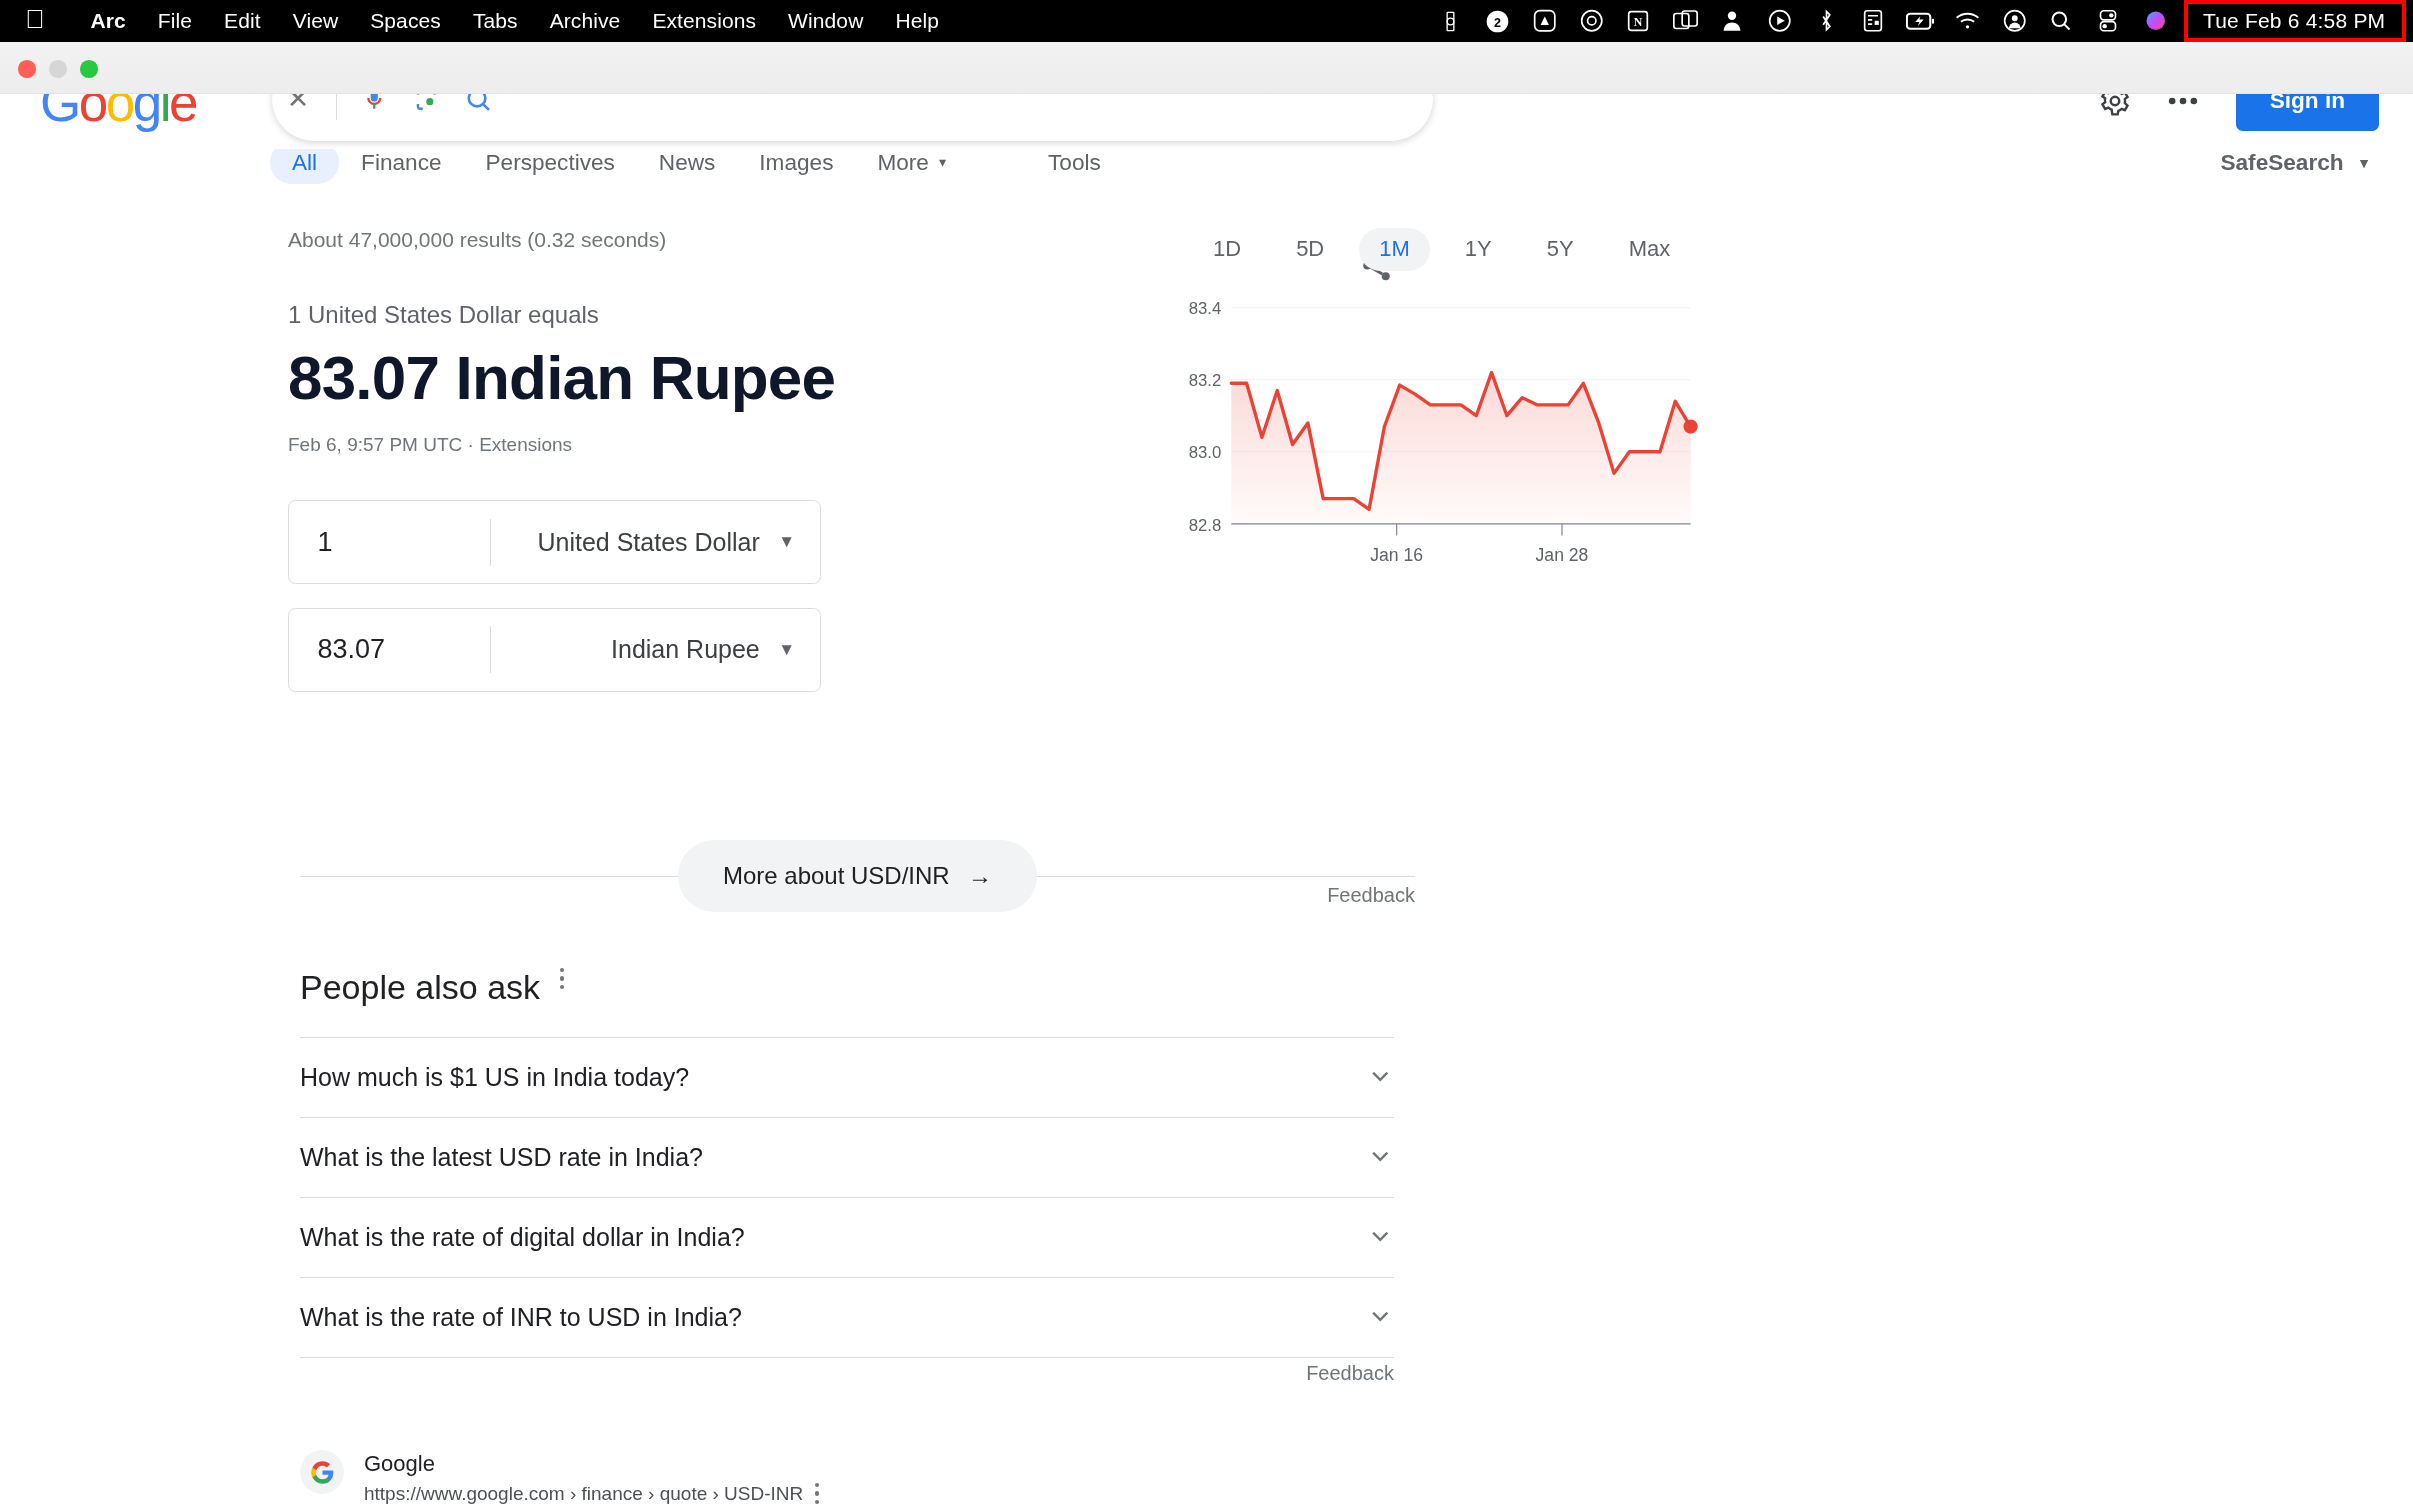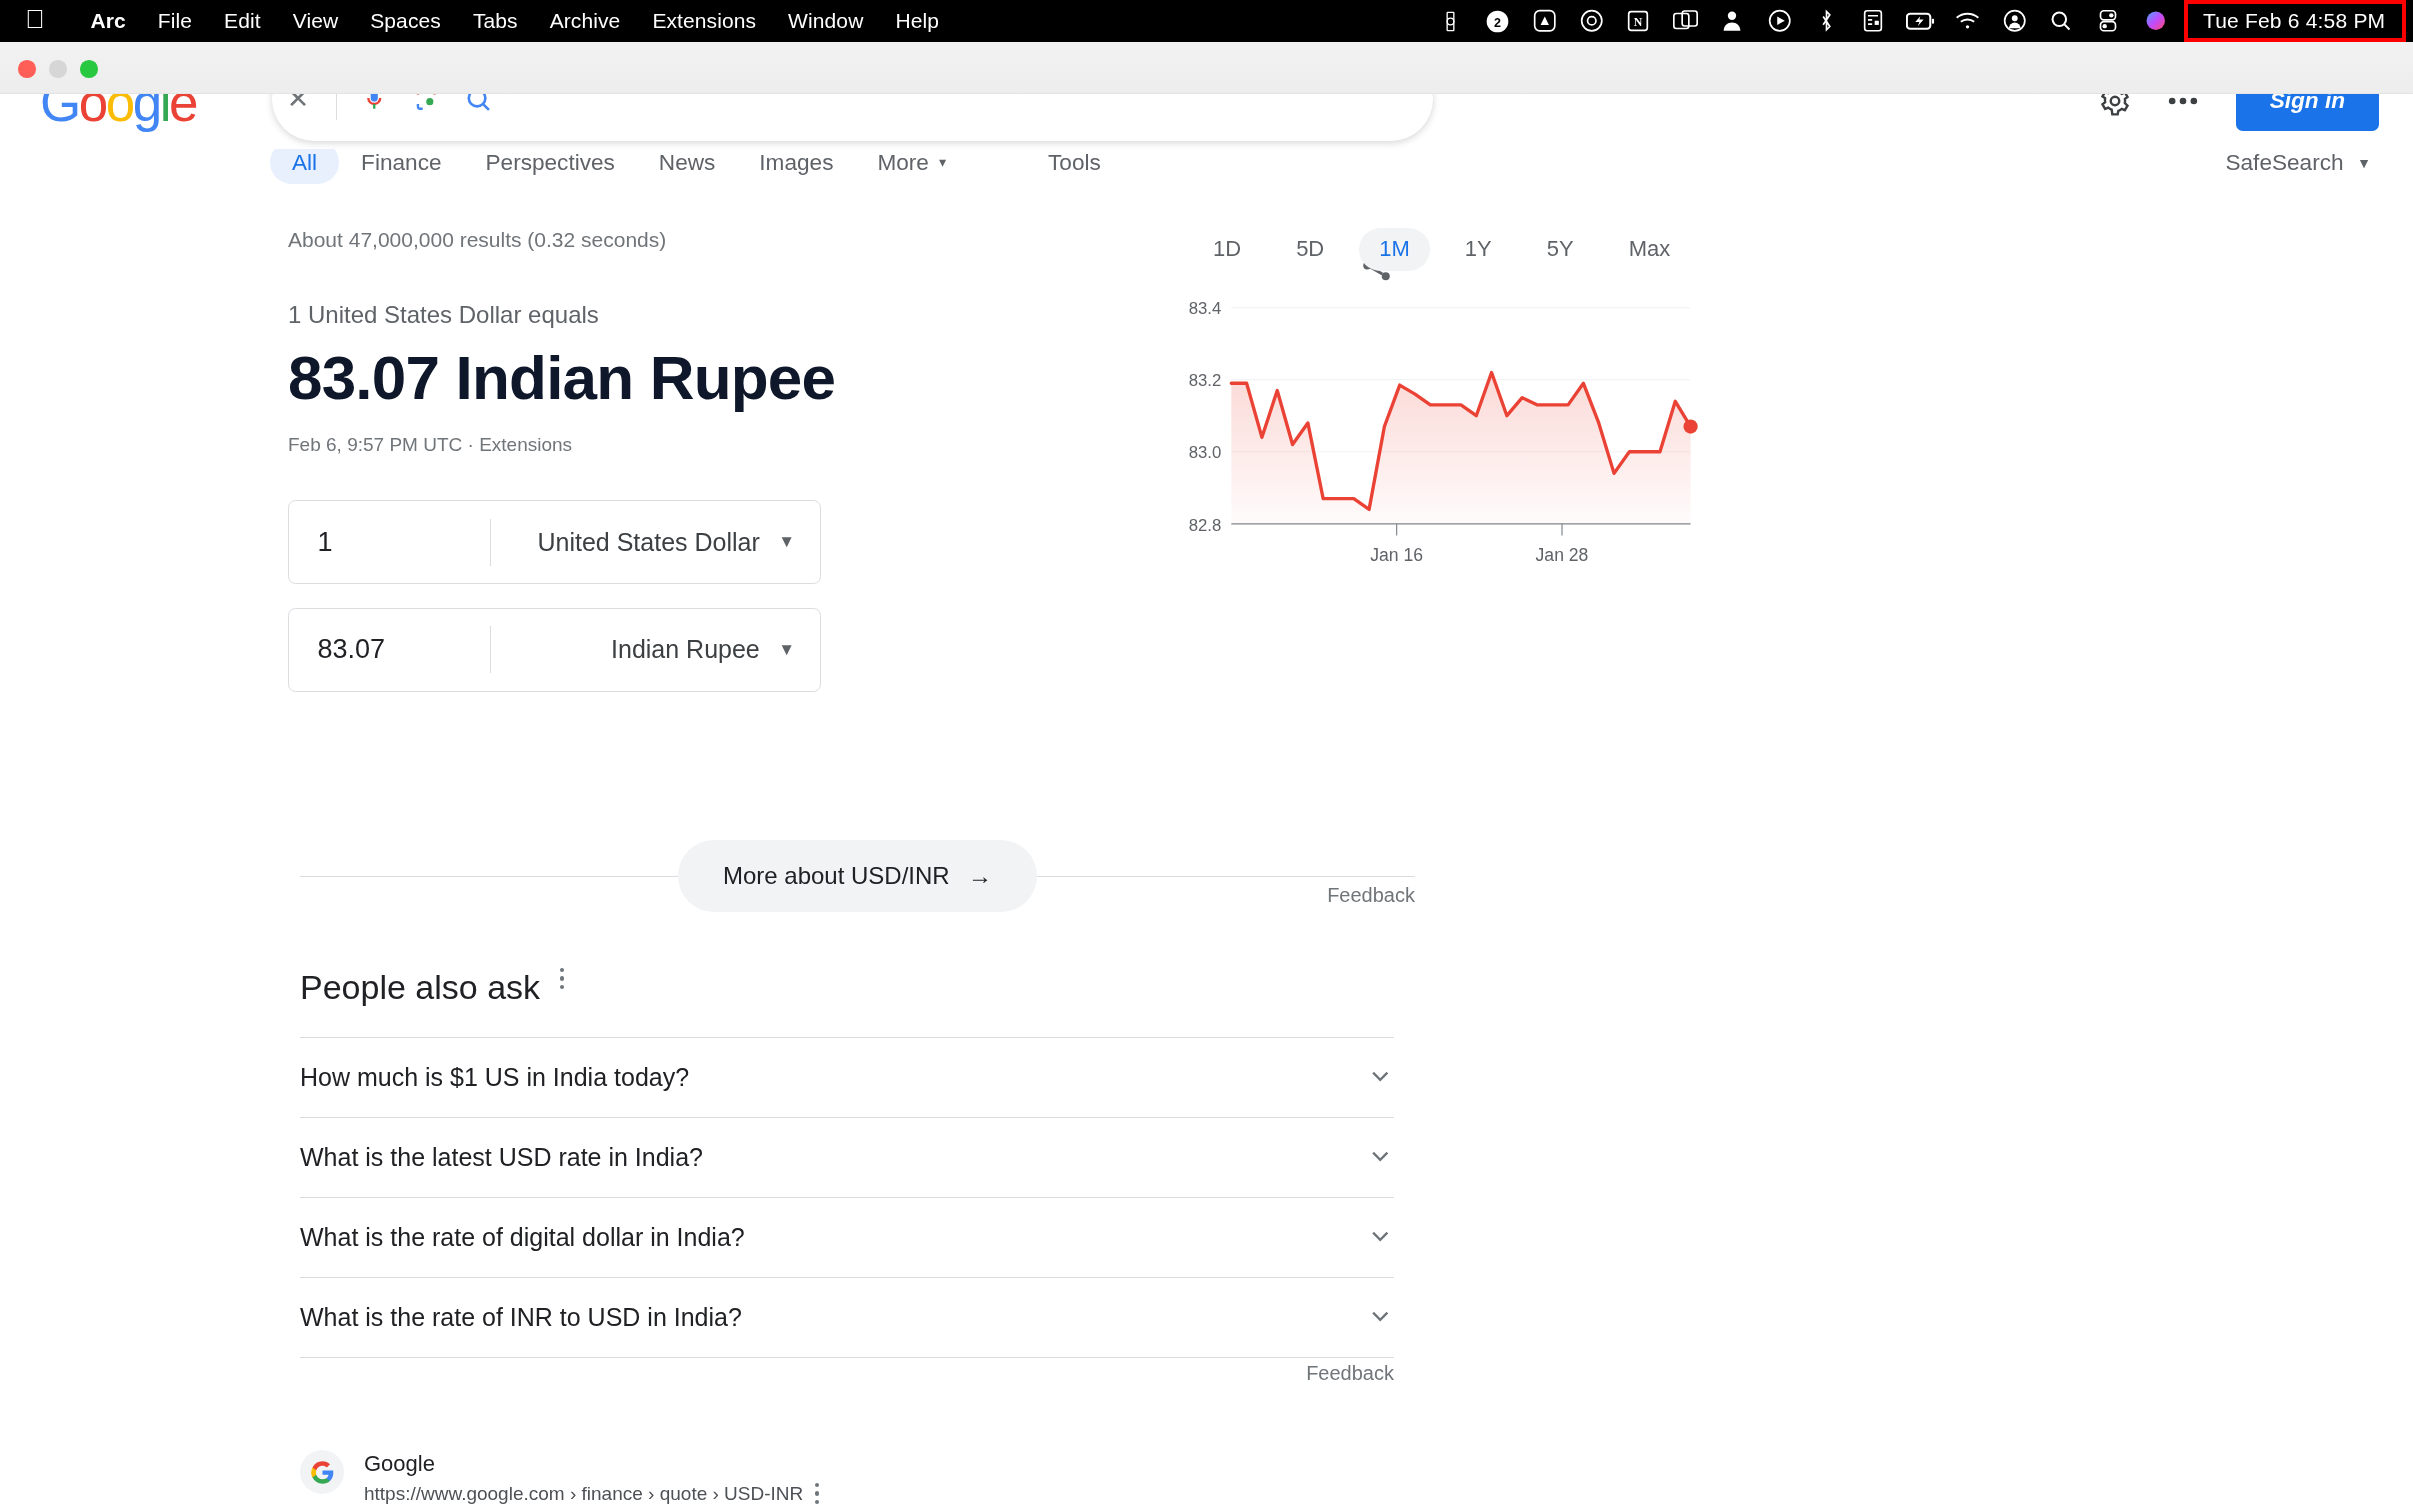--- a/index.html
+++ b/index.html
@@ -102,41 +102,42 @@
   .headright {
     position: absolute; right: 34px; top: 39px;
     display: flex; align-items: center; gap: 8.4px;
   }
   .hr-icon { width: 59px; height: 59px; display:flex; align-items:center; justify-content:center; }
   .signin {
     margin-left: 15px;
     background: #1a73e8; color: #fff;
     font-size: 22.6px; font-weight: bold;
     padding: 17px 34px; border-radius: 6.7px;
-    border: none; cursor: pointer; white-space: nowrap; font-style: italic;
+    border: none; cursor: pointer; white-space: nowrap;
   }
 
   
   .navrow {
     position: absolute; top: 133px; left: 0; width: 2413px; height: 59px;
     display: flex; align-items: center;
   }
   .navtabs { display: flex; align-items: center; margin-left: 270px; gap: 0; }
   .navtab {
     font-size: 22.6px; color: #5f6368;
     padding: 8.4px 22px; border-radius: 25px;
     white-space: nowrap; cursor: pointer;
   }
   .navtab.active { color: #1a73e8; background: #e8f0fe; }
   .navtab .caret { display:inline-block; margin-left: 10px; font-size: 14.2px; position: relative; top:-2.5px; }
   .tools { font-size: 22.6px; color: #5f6368; margin-left: 80px; cursor: pointer; }
   .safesearch {
     margin-left: auto; margin-right: 42px;
     font-size: 22.6px; color: #5f6368; display: flex; align-items: center; gap: 13.4px;
     cursor: pointer;
+    font-weight: bold;
   }
   .safesearch .caret { font-size: 14.2px; }
 
   
   .results { position: absolute; top: 228px; left: 288px; width: 1115px; }
   .resultstats { font-size: 21px; color: #70757a; margin-bottom: 49px; }
 
   .conv-head { display: flex; }
   .conv-left { width: 561px; }
   .equals { font-size: 24px; color: #5f6368; margin-bottom: 15px; }

